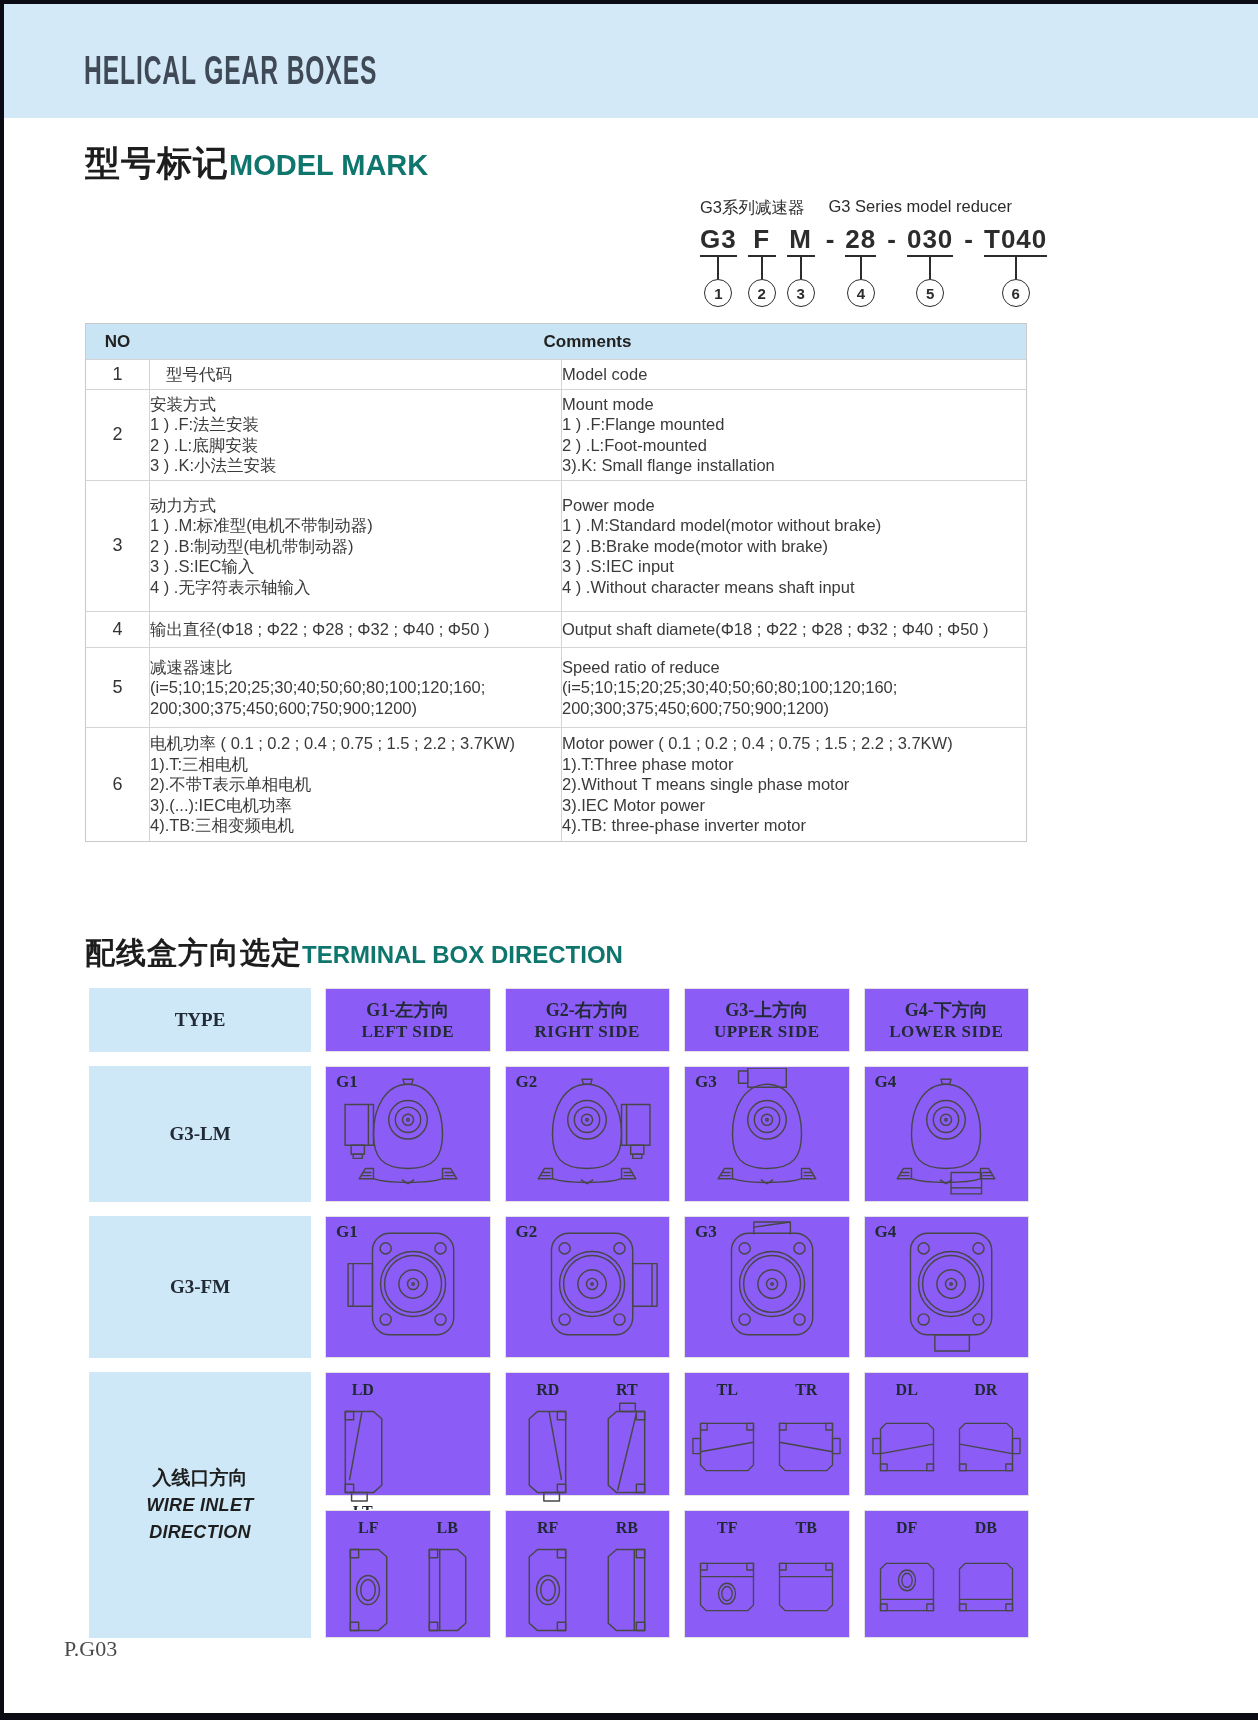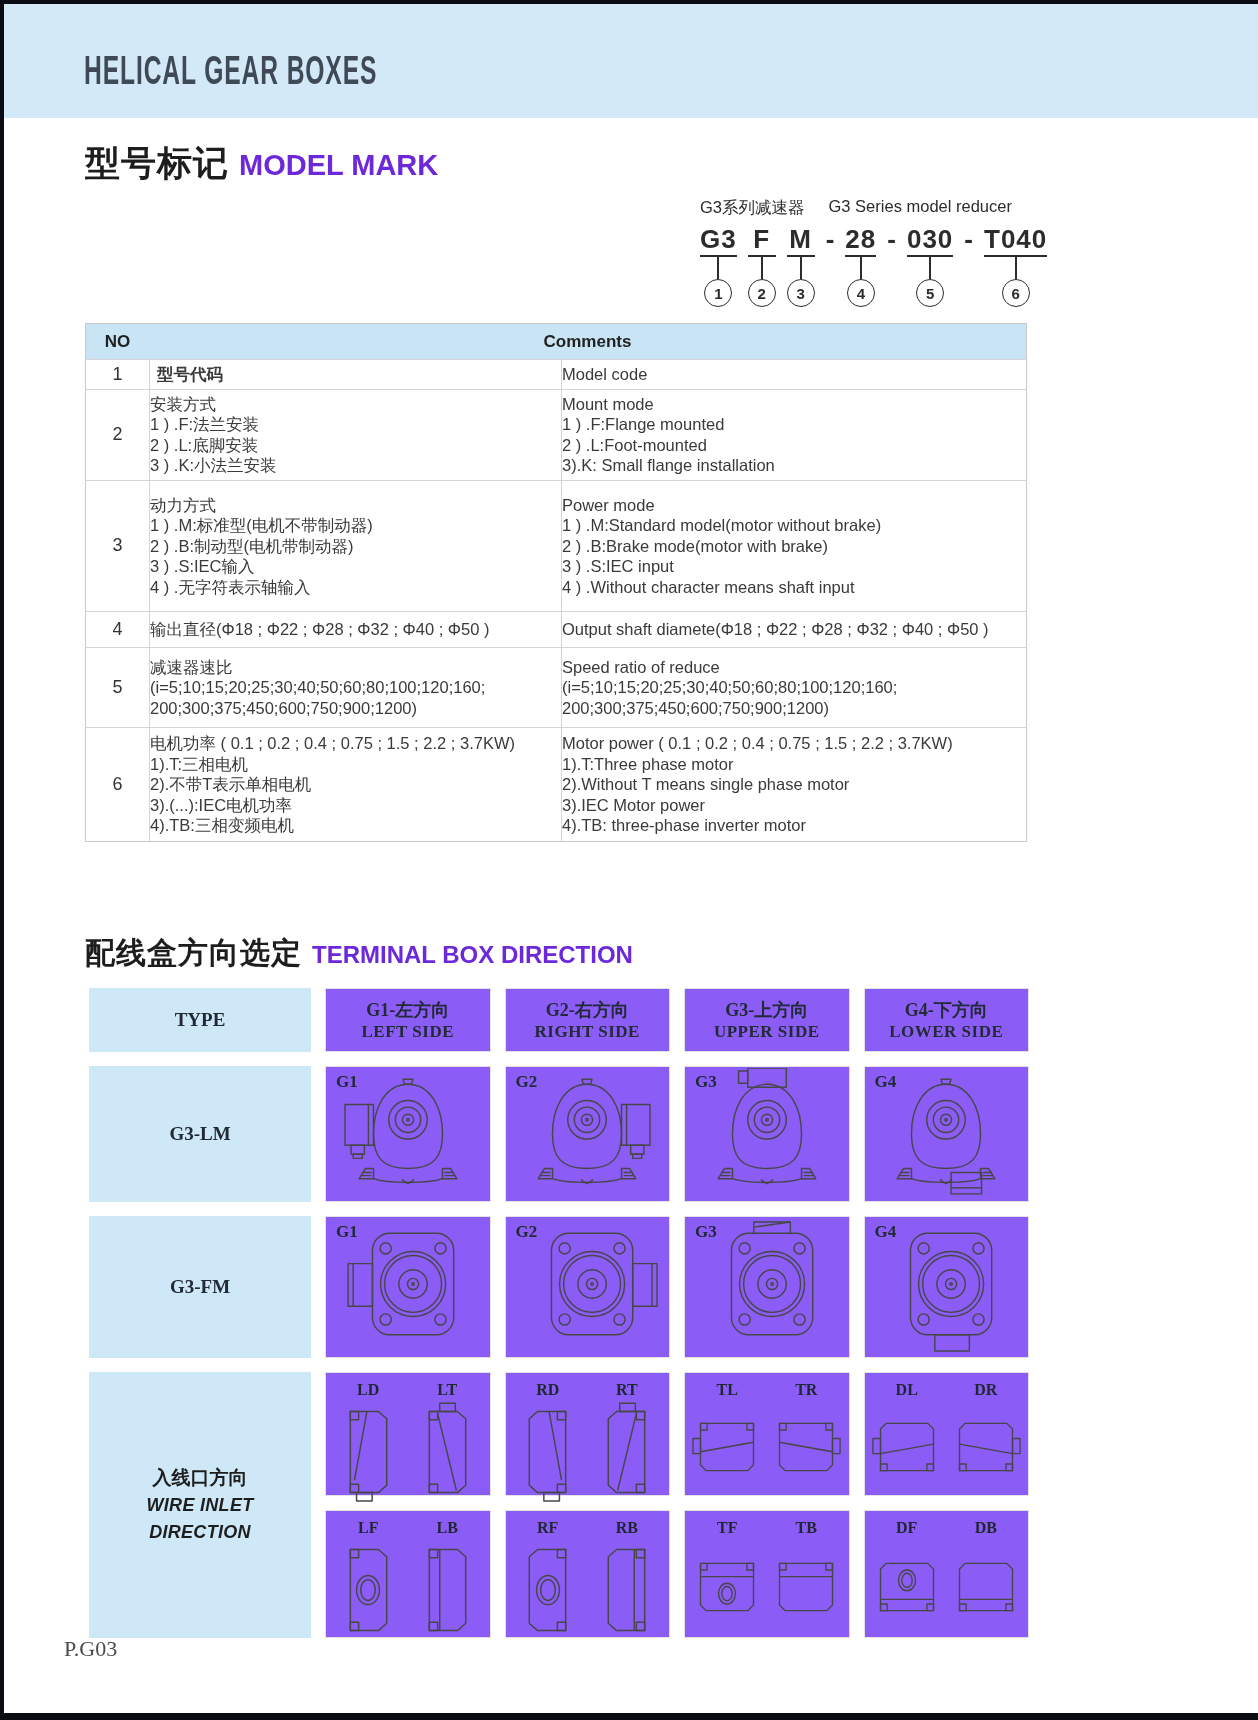--- a/index.html
+++ b/index.html
@@ -11,21 +11,21 @@
   #edge-bottom{bottom:0;left:0;width:1258px;height:7px;}
 
   
   #band{position:absolute;left:4px;top:4px;width:1254px;height:114px;background:#d4e9f7;}
   #band-title{position:absolute;left:80px;top:44px;font-size:28px;font-weight:700;color:#3f4a56;
     letter-spacing:1px;transform:scale(.88,1.45);transform-origin:left top;white-space:nowrap;}
 
   
   .sec-title{position:absolute;white-space:nowrap;}
   .sec-title .cn{font-size:35px;font-weight:700;color:#1d1d1d;letter-spacing:1px;}
-  .sec-title .en{font-size:29px;font-weight:700;color:#6d28d9;margin-left:10px;letter-spacing:0;}
+  .sec-title .en{font-size:29px;font-weight:700;color:#0f766e;margin-left:0;letter-spacing:0;}
   #title-model{left:85px;top:140px;}
   #title-terminal{left:85px;top:933px;}
   #title-terminal .cn{font-size:30px;}
   #title-terminal .en{font-size:24px;}
 
   
   #model-block{position:absolute;left:700px;top:197px;width:330px;}
   #series-labels{display:flex;gap:24px;font-size:16.5px;color:#2c2c2c;}
   #code-row{display:flex;align-items:flex-start;margin-top:6px;gap:11px;}
   .seg{display:flex;flex-direction:column;align-items:center;}
@@ -142,21 +142,21 @@
   </div>
 
   <div id="spec">
     <div id="spec-head">
       <div class="h1">NO</div>
       <div class="h3">Comments</div>
     </div>
     <div id="spec-body">
         <div class="spec-row">
           <div class="spec-no">1</div>
-          <div class="spec-cell cn" style="padding: 4px 7px; font-weight: bold;">
+          <div class="spec-cell cn" style="padding: 4px 16px;">
             <div class="line">型号代码</div>
           </div>
           <div class="spec-cell en" style="padding: 4px 0px;">
             <div class="line">Model code</div>
           </div>
         </div>
         <div class="spec-row">
           <div class="spec-no">2</div>
           <div class="spec-cell cn" style="padding: 4px 0px;">
             <div class="line">安装方式</div>
@@ -416,21 +416,21 @@
             <circle cx="80" cy="62" r="1.2"></circle>
             <rect x="64" y="112" width="34" height="16"></rect>
           </svg>
         </div>
       </div>
       <div class="t-blue wire-type" style="grid-row: 4 / span 2;">
         <div class="w-cn">入线口方向</div>
         <div class="w-en">WIRE INLET</div>
         <div class="w-en">DIRECTION</div>
       </div>
-      <div class="t-white subcell" style="grid-area: 4 / 2;">
+      <div class="t-white subcell" style="grid-area: 4 / 2; flex-direction: column;">
         <div class="icon-group">
           <div class="lab">LD</div>
           <div class="art">
             <svg width="58" height="104" viewBox="0 0 54 100" fill="none" stroke="#474747" stroke-width="1.4" stroke-linejoin="round">
               <path d="M10,12 H37 L45,19 V83 L37,90 H10 Z"></path>
               <rect x="10" y="12" width="8" height="8"></rect>
               <rect x="10" y="82" width="8" height="8"></rect>
               <rect x="16" y="90" width="15" height="8"></rect>
               <line x1="26" y1="12" x2="14" y2="78"></line>
             </svg>

